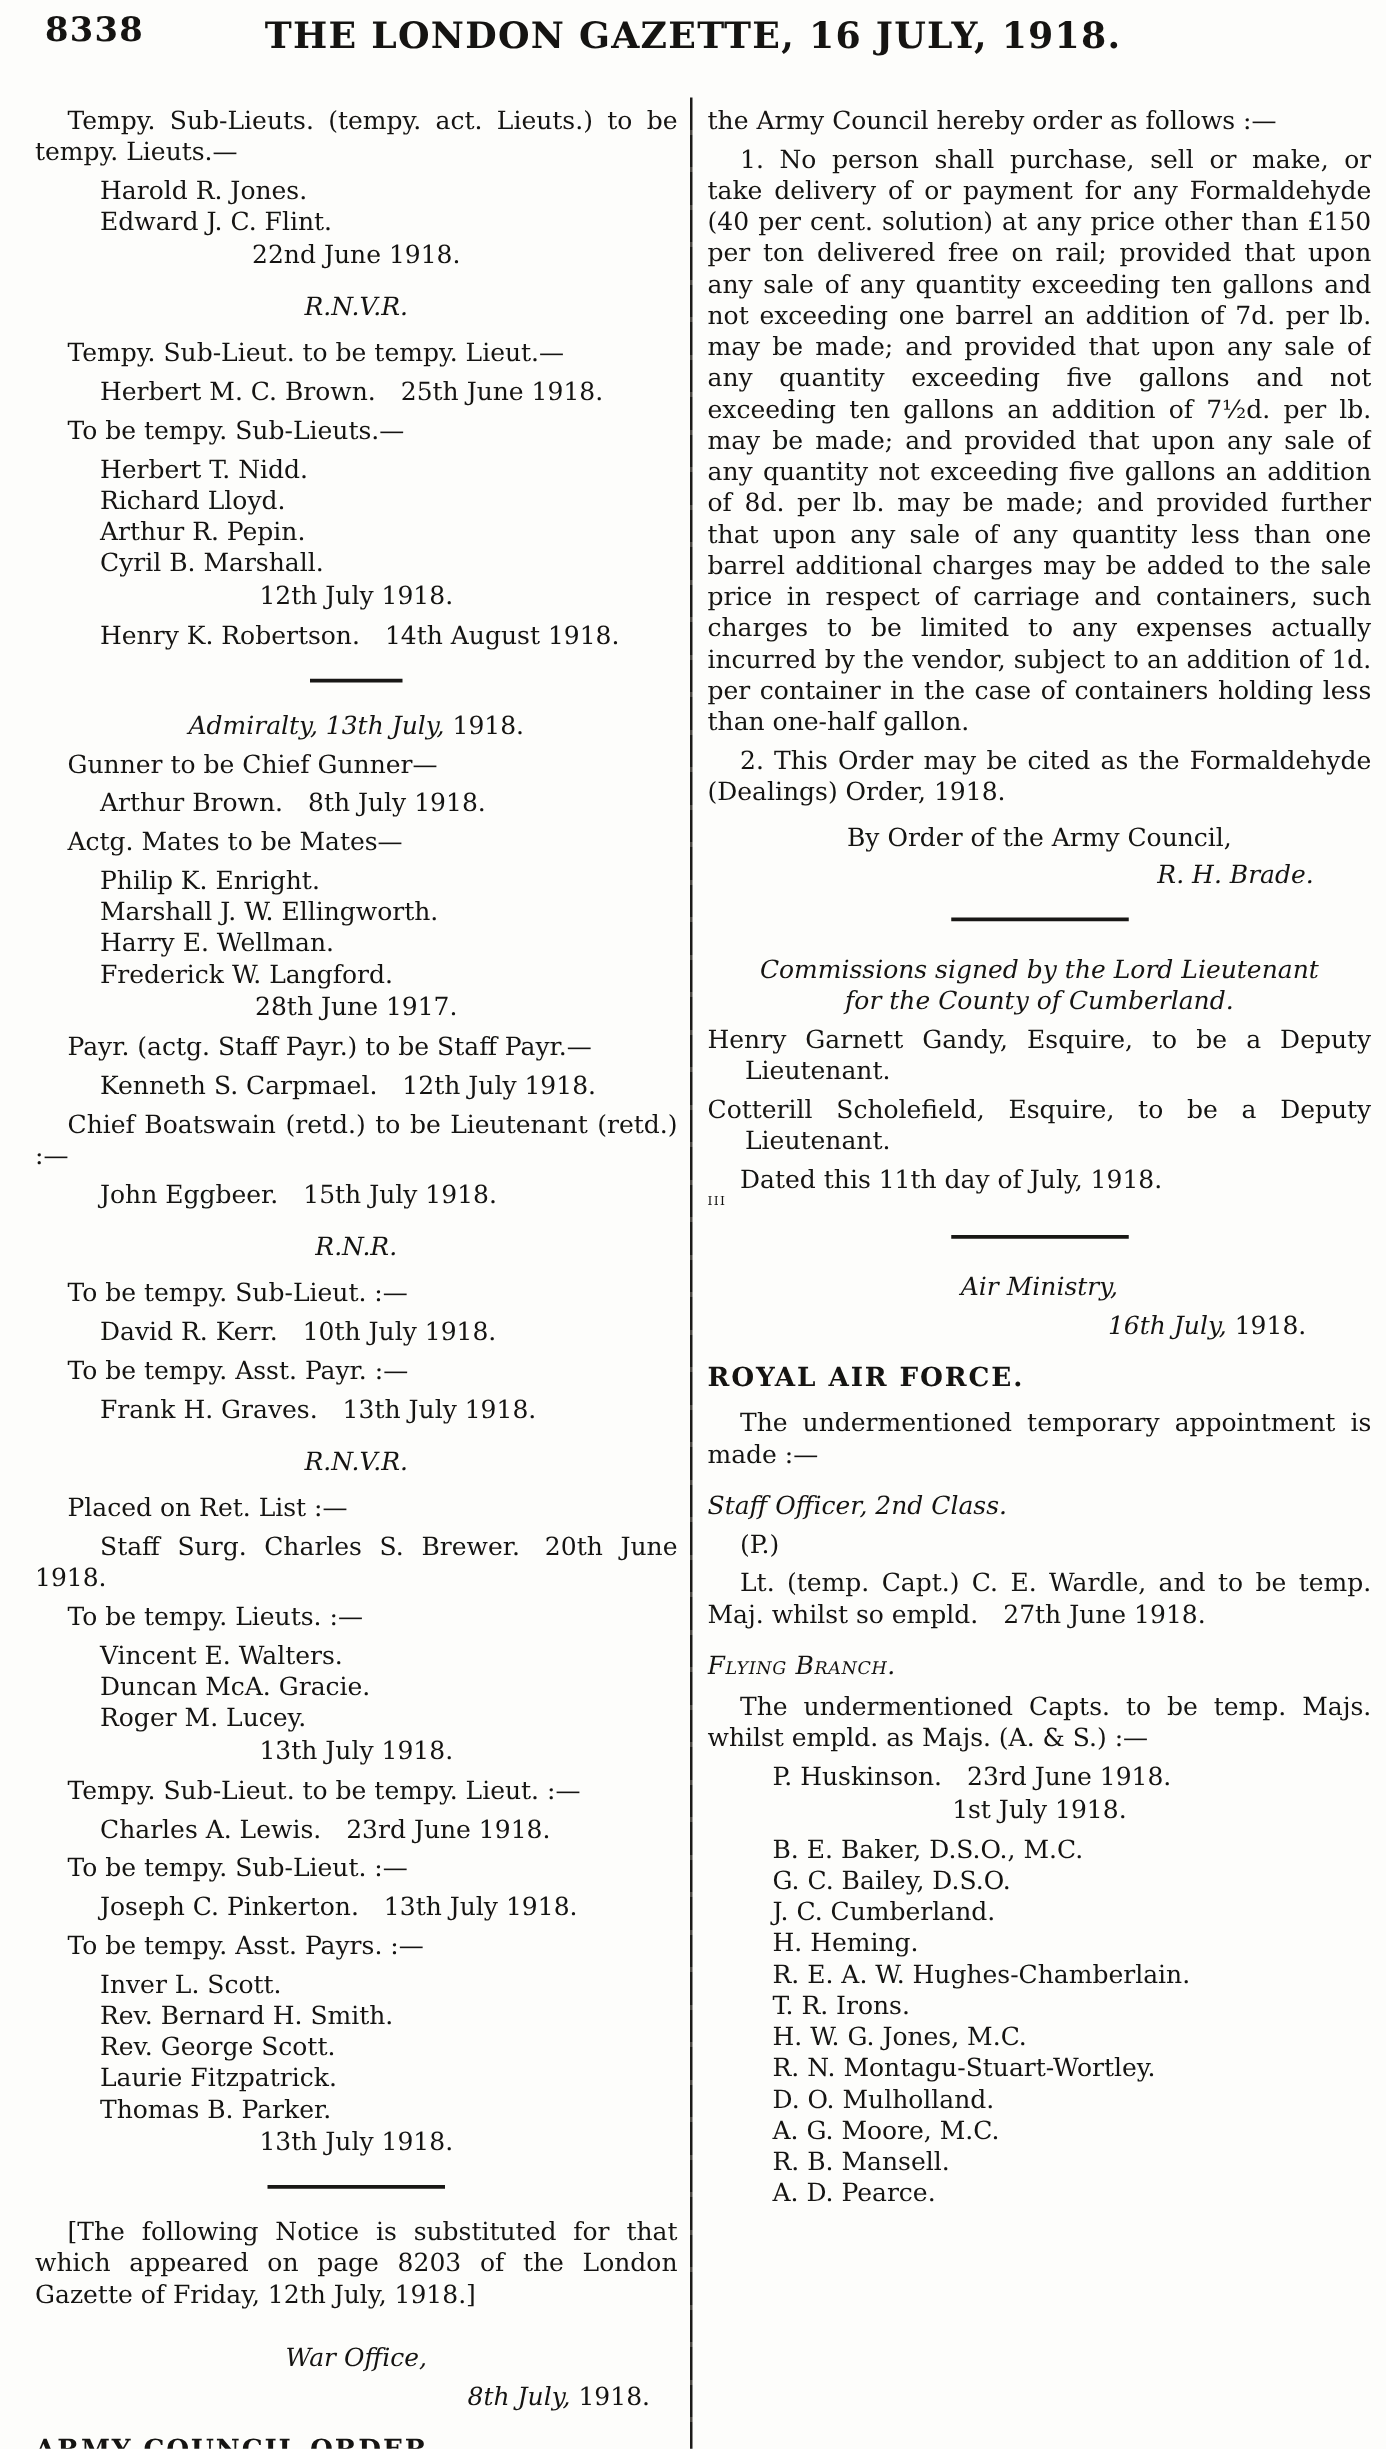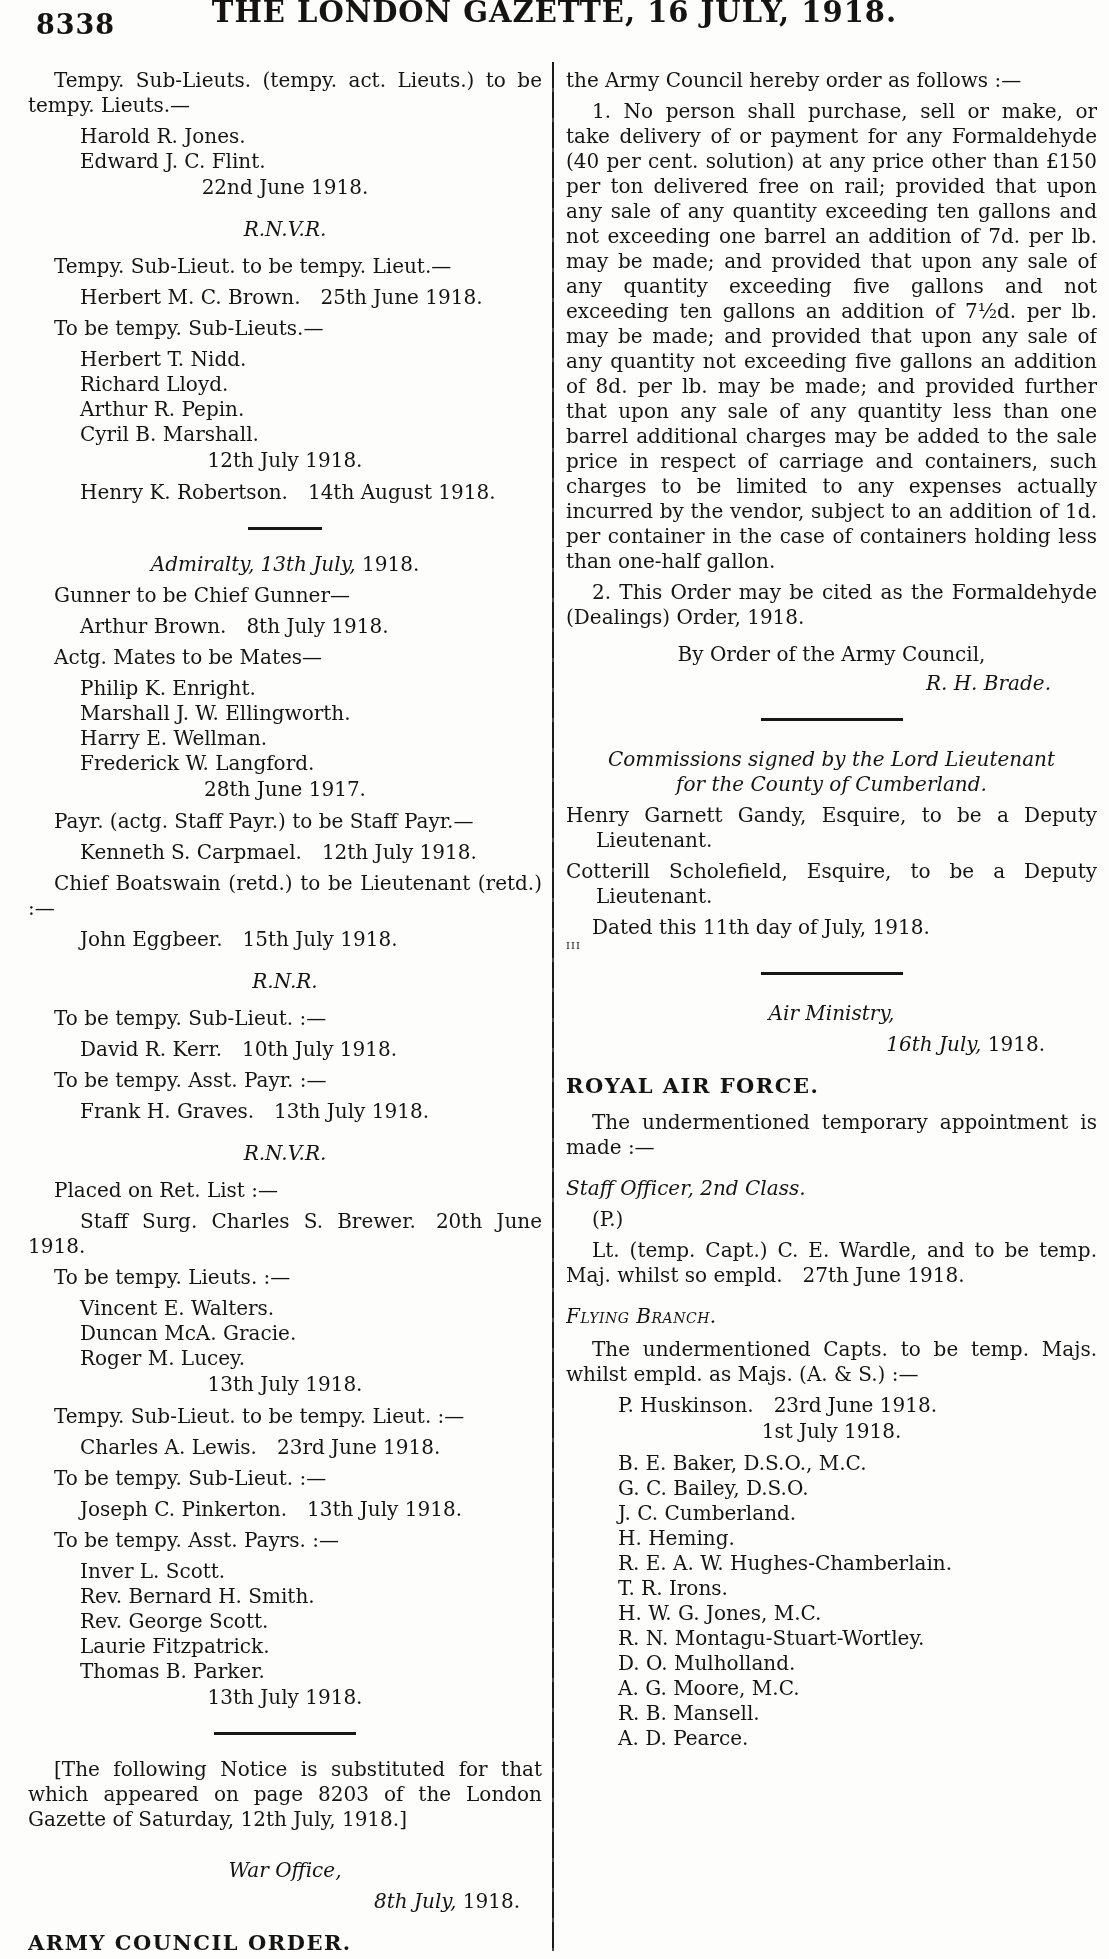--- a/index.html
+++ b/index.html
@@ -3,21 +3,21 @@
 <meta charset="utf-8">
 <style>
   html,body{margin:0;padding:0;}
   body{
     width:1109px;height:1959px;overflow:hidden;
     background:#fdfdfb;color:#151412;
     font-family:"DejaVu Serif","Liberation Serif",serif;
     font-size:20px;line-height:25px;
   }
   .page{width:1109px;height:1959px;overflow:hidden;}
-  .header{position:relative;height:50px;padding-top:0;}
+  .header{position:relative;height:50px;padding-top:16px;}
   .page-number{position:absolute;left:36px;top:12px;font-size:27px;font-weight:700;letter-spacing:1px;}
   .page-title{text-align:center;font-size:29px;font-weight:700;letter-spacing:1px;}
   .columns{display:flex;align-items:stretch;padding:12px 12px 0 28px;height:1889px;overflow:hidden;}
   .col{overflow:hidden;}
   .col-left{width:514px;}
   .col-right{flex:1;}
   .column-divider{width:2px;background:
      repeating-linear-gradient(to bottom,#1c1b19 0 26px,#4a4742 26px 30px);
      margin:0 12px 0 10px;}
   .blk{margin:6px 0;}
@@ -99,21 +99,21 @@
         <div class="blk p">To be tempy. Sub-Lieut. :—</div>
         <div class="blk name-line">Joseph C. Pinkerton. 13th July 1918.</div>
         <div class="blk p">To be tempy. Asst. Payrs. :—</div>
         <div class="blk name-line">Inver L. Scott.</div>
         <div class="blk name-line">Rev. Bernard H. Smith.</div>
         <div class="blk name-line">Rev. George Scott.</div>
         <div class="blk name-line">Laurie Fitzpatrick.</div>
         <div class="blk name-line">Thomas B. Parker.</div>
         <div class="blk date-line">13th July 1918.</div>
         <div class="rule md"></div>
-        <div class="blk p">[The following Notice is substituted for that which appeared on page 8203 of the London Gazette of Saturday, 12th July, 1918.]</div>
+        <div class="blk p">[The following Notice is substituted for that which appeared on page 8203 of the London Gazette of Friday, 12th July, 1918.]</div>
         <div class="blk it-c">War Office,</div>
         <div class="blk r-date-sm"><span class="i">8th July, </span><span>1918.</span></div>
         <div class="blk caps">ARMY COUNCIL ORDER.</div>
       </div>
     <div class="column-divider"></div>
     <div class="col col-right">
         <div class="blk p-flush">the Army Council hereby order as follows :—</div>
         <div class="blk p">1. No person shall purchase, sell or make, or take delivery of or payment for any Formaldehyde (40 per cent. solution) at any price other than £150 per ton delivered free on rail; provided that upon any sale of any quantity exceeding ten gallons and not exceeding one barrel an addition of 7d. per lb. may be made; and provided that upon any sale of any quantity exceeding five gallons and not exceeding ten gallons an addition of 7½d. per lb. may be made; and provided that upon any sale of any quantity not exceeding five gallons an addition of 8d. per lb. may be made; and provided further that upon any sale of any quantity less than one barrel additional charges may be added to the sale price in respect of carriage and containers, such charges to be limited to any expenses actually incurred by the vendor, subject to an addition of 1d. per container in the case of containers holding less than one-half gallon.</div>
         <div class="blk p">2. This Order may be cited as the Formalde­hyde (Dealings) Order, 1918.</div>
         <div class="blk center">By Order of the Army Council,</div>

